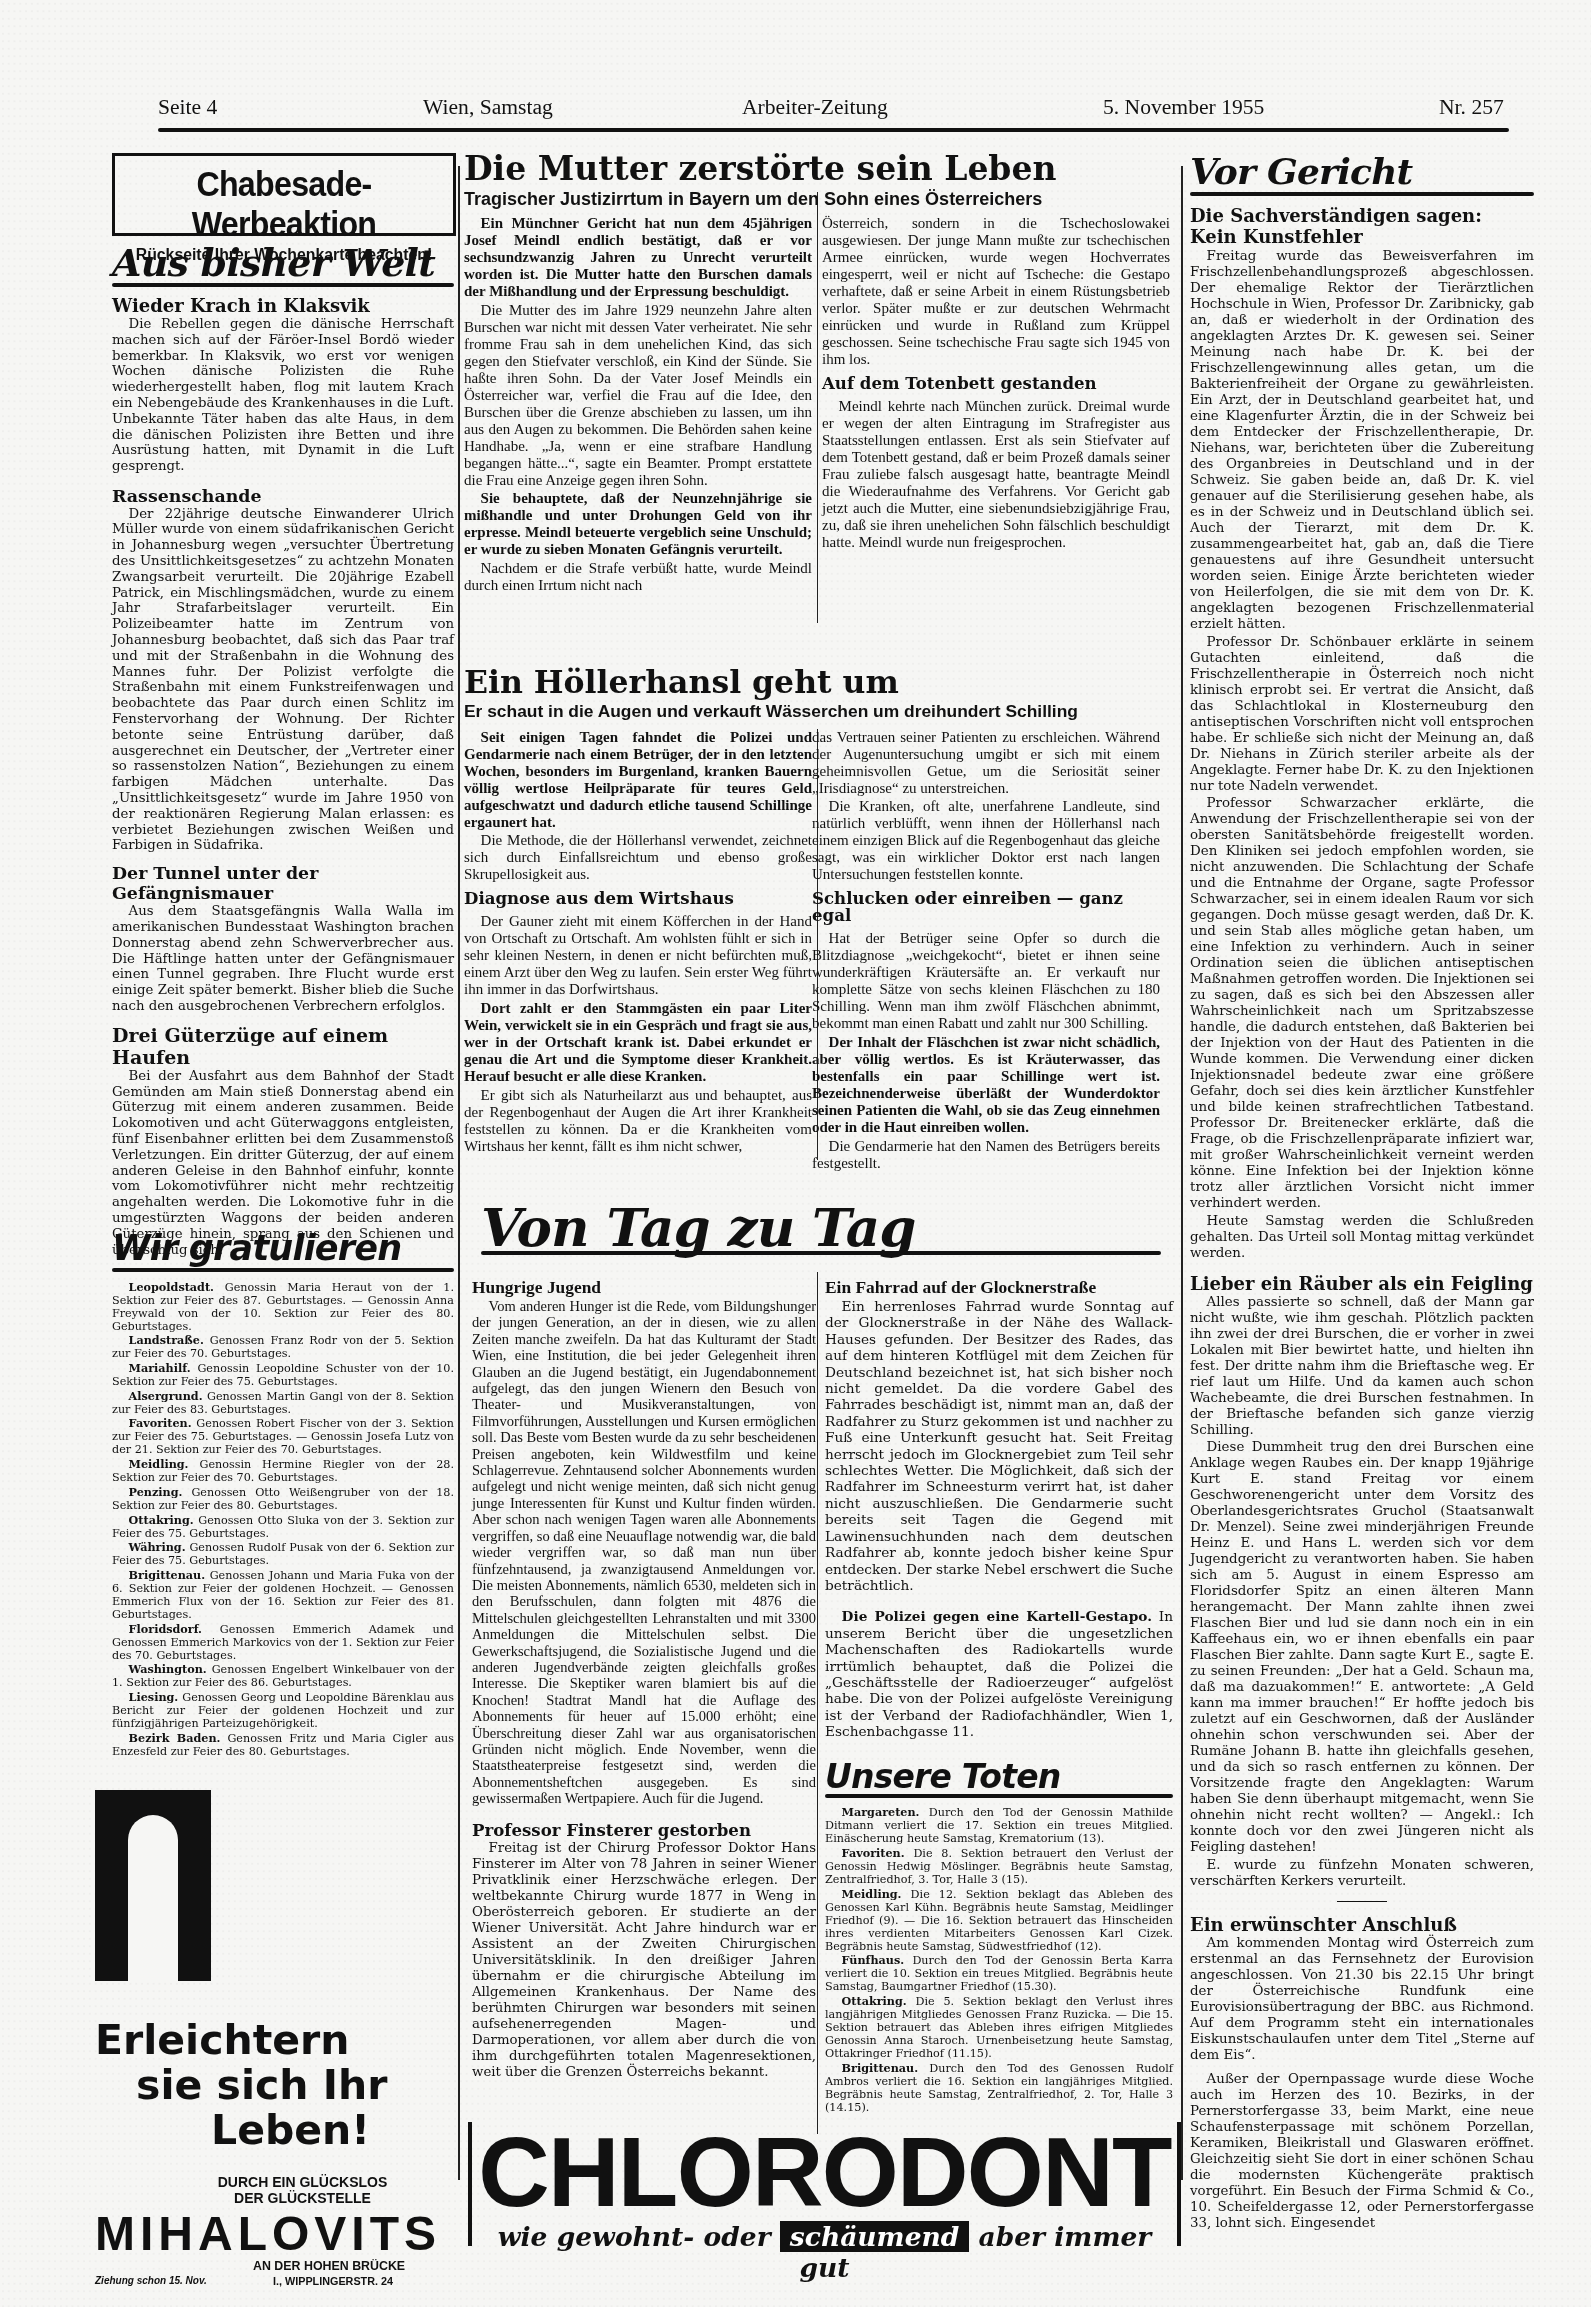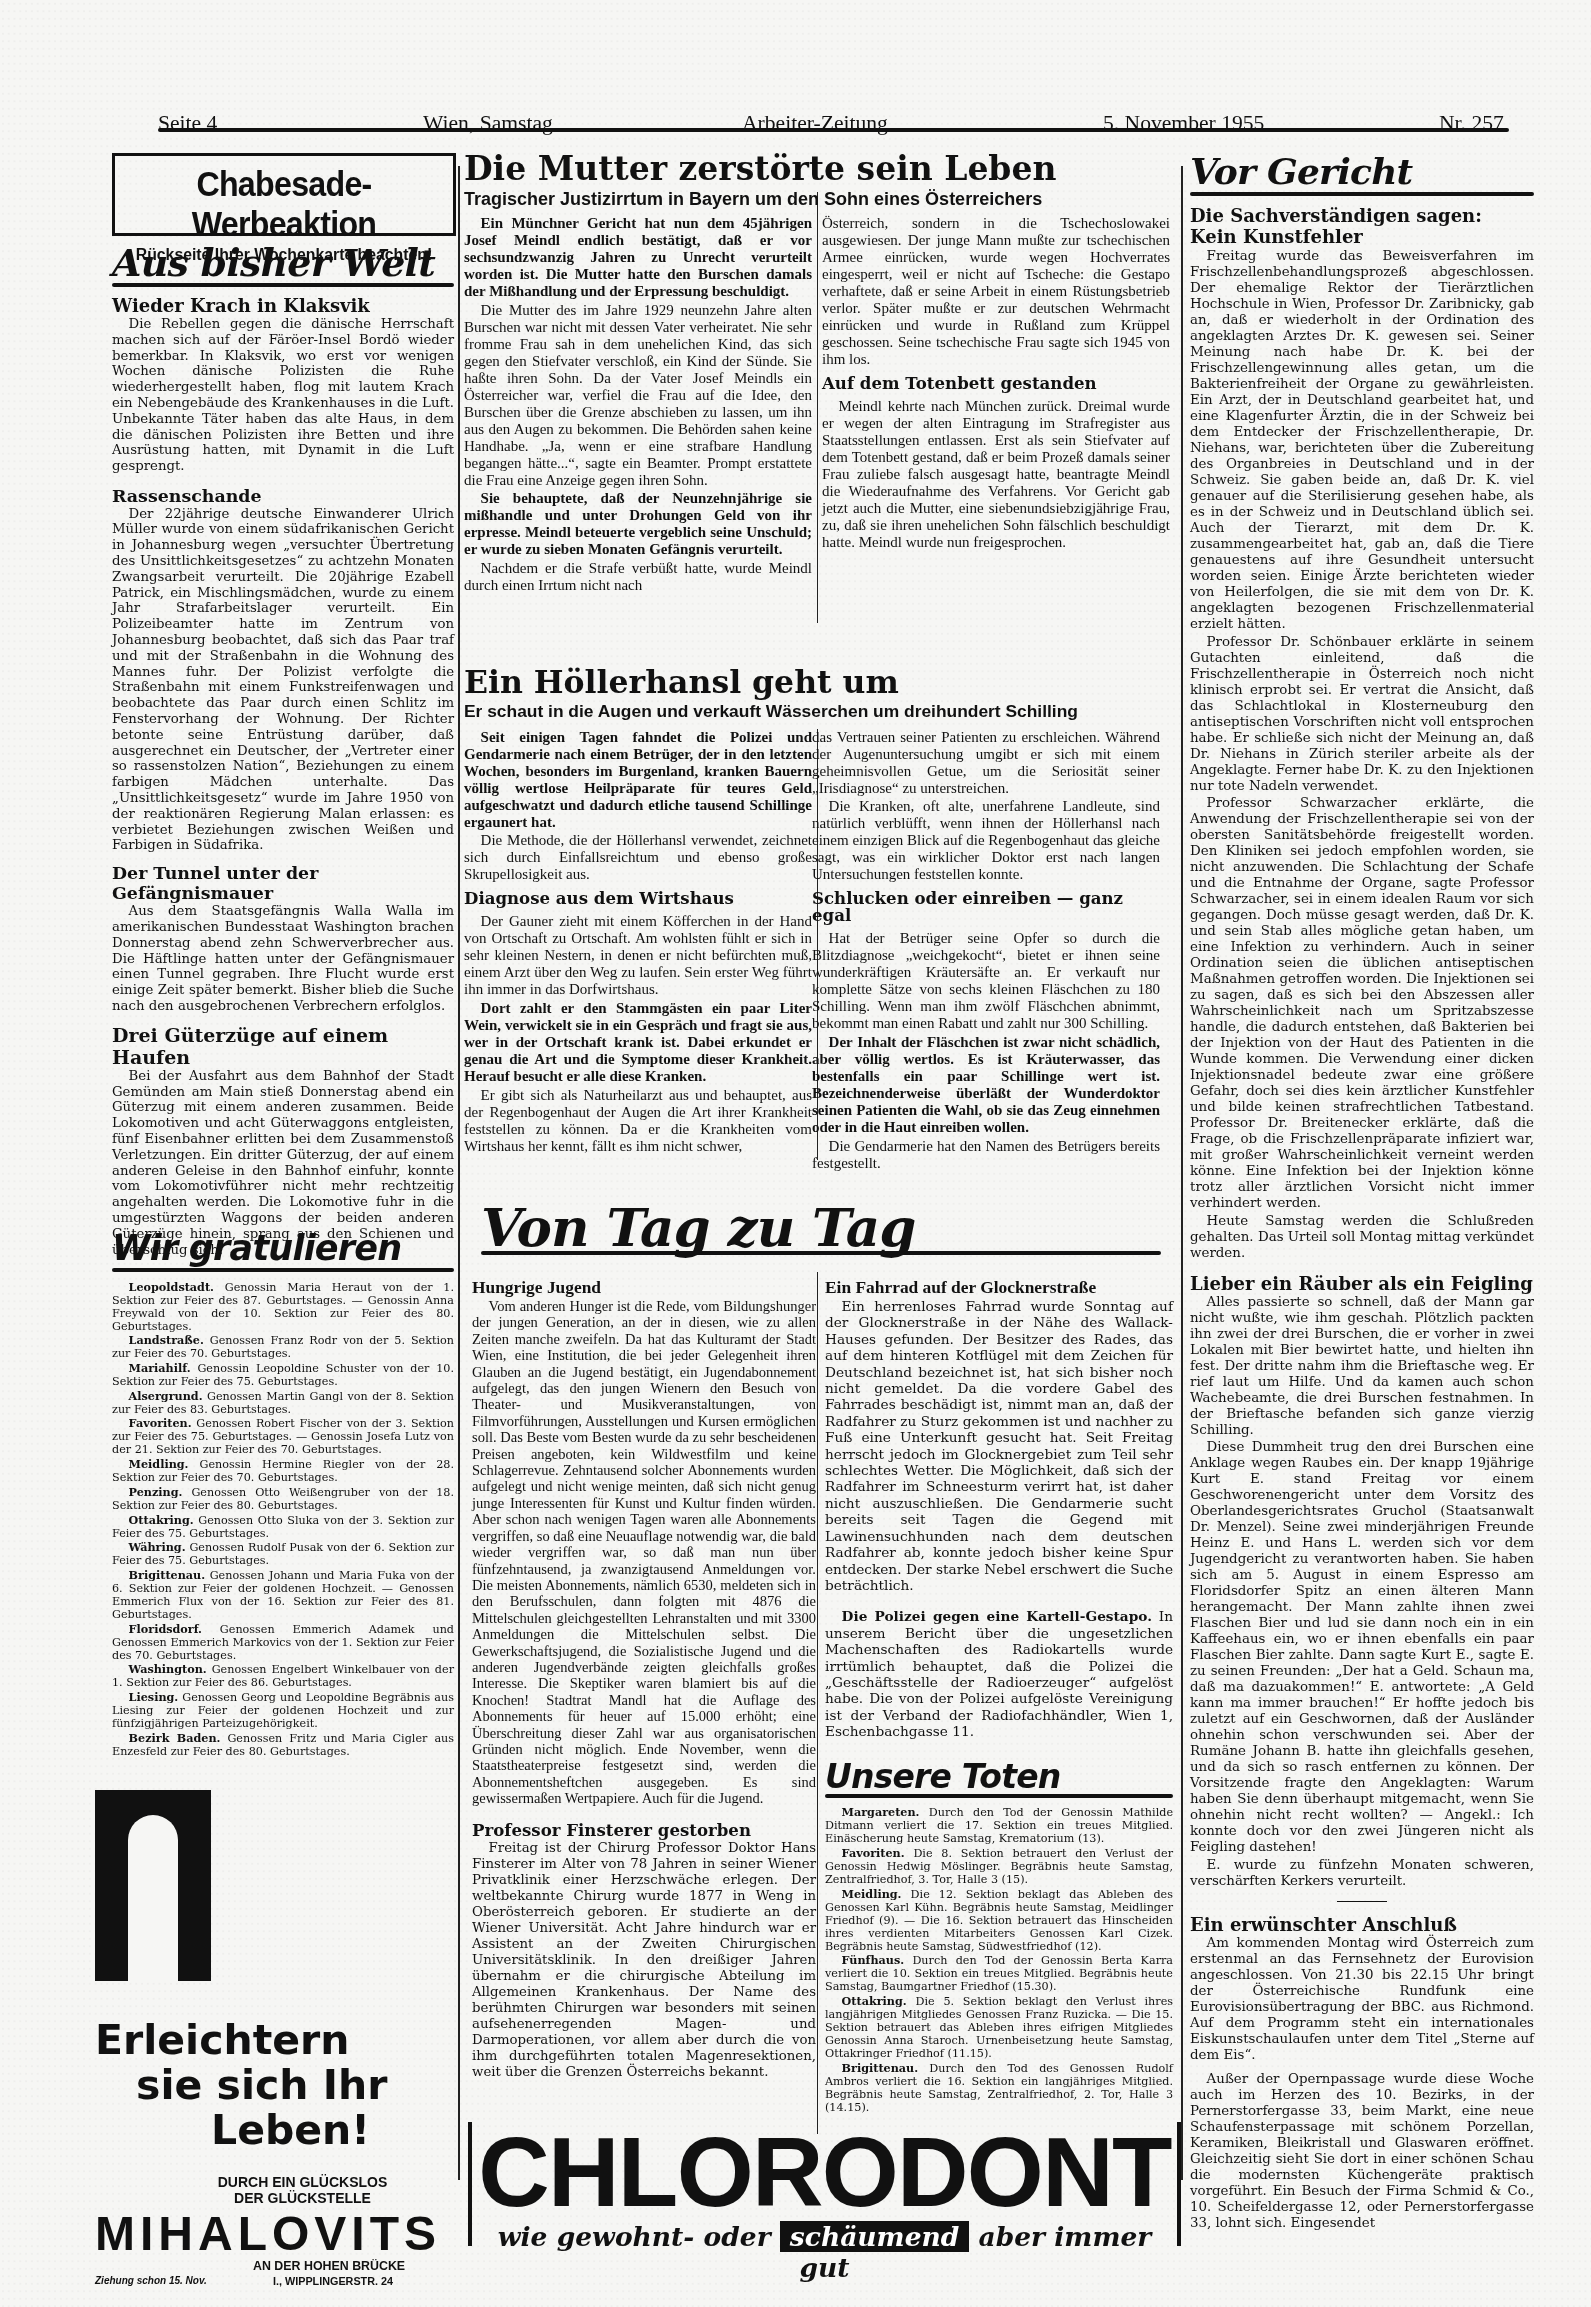--- a/index.html
+++ b/index.html
@@ -1,20 +1,20 @@
 <!DOCTYPE html>
 <html style="font-size:13.3px"><head>
 <meta charset="utf-8">
 <style>
   html,body{margin:0;padding:0;background:#f6f6f4;}
   body{width:1592px;height:2307px;position:relative;overflow:hidden;
        font-family:"DejaVu Serif","Liberation Serif",serif;color:#111;}
   .abs{position:absolute;}
   .masthead{left:158px;top:95px;width:1351px;height:33px;font-family:"Liberation Serif",serif;font-size:21.6px;}
-  .masthead span{position:absolute;top:16px;}
+  .masthead span{position:absolute;top:0;}
   .mast-rule{left:158px;top:128px;width:1351px;height:4.1px;background:#111;border-radius:2.5px;}
   .vrule{width:1.7px;background:#222;}
   .box{border:3.3px solid #111;box-sizing:border-box;text-align:center;}
   .box h1{margin:8.3px 0 0 0;font-family:"Liberation Sans",sans-serif;font-weight:900;font-size:35px;letter-spacing:-0.8px;transform:scaleX(0.92);}
   .box p{margin:1.7px 0 0 0;font-family:"Liberation Sans",sans-serif;font-weight:700;font-size:15.8px;}
   .sect{text-align:left;font-family:"DejaVu Serif",serif;font-style:italic;font-weight:900;letter-spacing:-0.8px;}
   .sect-rule{height:4.1px;background:#111;border-radius:2.5px;}
   .hd{text-align:left;font-weight:700;font-family:"DejaVu Serif",serif;}
   .body{font-family:"DejaVu Serif",serif;font-size:13.3px;line-height:15.8px;text-align:justify;}
   .body p{margin:0 0 1.7px 0;text-indent:16.6px;}
@@ -88,21 +88,21 @@
     <p><b>Mariahilf.</b> <span>Genossin Leopoldine Schuster von der 10. Sektion zur Feier des 75. Geburtstages.</span></p>
     <p><b>Alsergrund.</b> <span>Genossen Martin Gangl von der 8. Sektion zur Feier des 83. Geburtstages.</span></p>
     <p><b>Favoriten.</b> <span>Genossen Robert Fischer von der 3. Sektion zur Feier des 75. Geburtstages. — Genossin Josefa Lutz von der 21. Sektion zur Feier des 70. Geburtstages.</span></p>
     <p><b>Meidling.</b> <span>Genossin Hermine Riegler von der 28. Sektion zur Feier des 70. Geburtstages.</span></p>
     <p><b>Penzing.</b> <span>Genossen Otto Weißengruber von der 18. Sektion zur Feier des 80. Geburtstages.</span></p>
     <p><b>Ottakring.</b> <span>Genossen Otto Sluka von der 3. Sektion zur Feier des 75. Geburtstages.</span></p>
     <p><b>Währing.</b> <span>Genossen Rudolf Pusak von der 6. Sektion zur Feier des 75. Geburtstages.</span></p>
     <p><b>Brigittenau.</b> <span>Genossen Johann und Maria Fuka von der 6. Sektion zur Feier der goldenen Hochzeit. — Genossen Emmerich Flux von der 16. Sektion zur Feier des 81. Geburtstages.</span></p>
     <p><b>Floridsdorf.</b> <span>Genossen Emmerich Adamek und Genossen Emmerich Markovics von der 1. Sektion zur Feier des 70. Geburtstages.</span></p>
     <p><b>Washington.</b> <span>Genossen Engelbert Winkelbauer von der 1. Sektion zur Feier des 86. Geburtstages.</span></p>
-    <p><b>Liesing.</b> <span>Genossen Georg und Leopoldine Begräbnis aus Liesing zur Feier der goldenen Hochzeit und zur fünfzigjährigen Parteizugehörigkeit.</span></p>
+    <p><b>Liesing.</b> <span>Genossen Georg und Leopoldine Bärenklau aus Bericht zur Feier der goldenen Hochzeit und zur fünfzigjährigen Parteizugehörigkeit.</span></p>
     <p><b>Bezirk Baden.</b> <span>Genossen Fritz und Maria Cigler aus Enzesfeld zur Feier des 80. Geburtstages.</span></p>
   </div>
 </div>
 
 <div class="abs mih" style="left:95px;top:1778px;width:356px;height:497px">
   <div style="position:absolute;left:0;top:12.4px;width:116px;height:191px;background:#111">
     <div style="position:absolute;left:33px;top:25px;width:50px;height:166px;background:#f6f6f4;border-radius:25px 25px 0 0"></div>
   </div>
   <div style="position:absolute;left:0;top:240px;font-family:'DejaVu Sans',sans-serif;font-size:41px;line-height:45px;font-weight:700">
     <div>Erleichtern</div>

